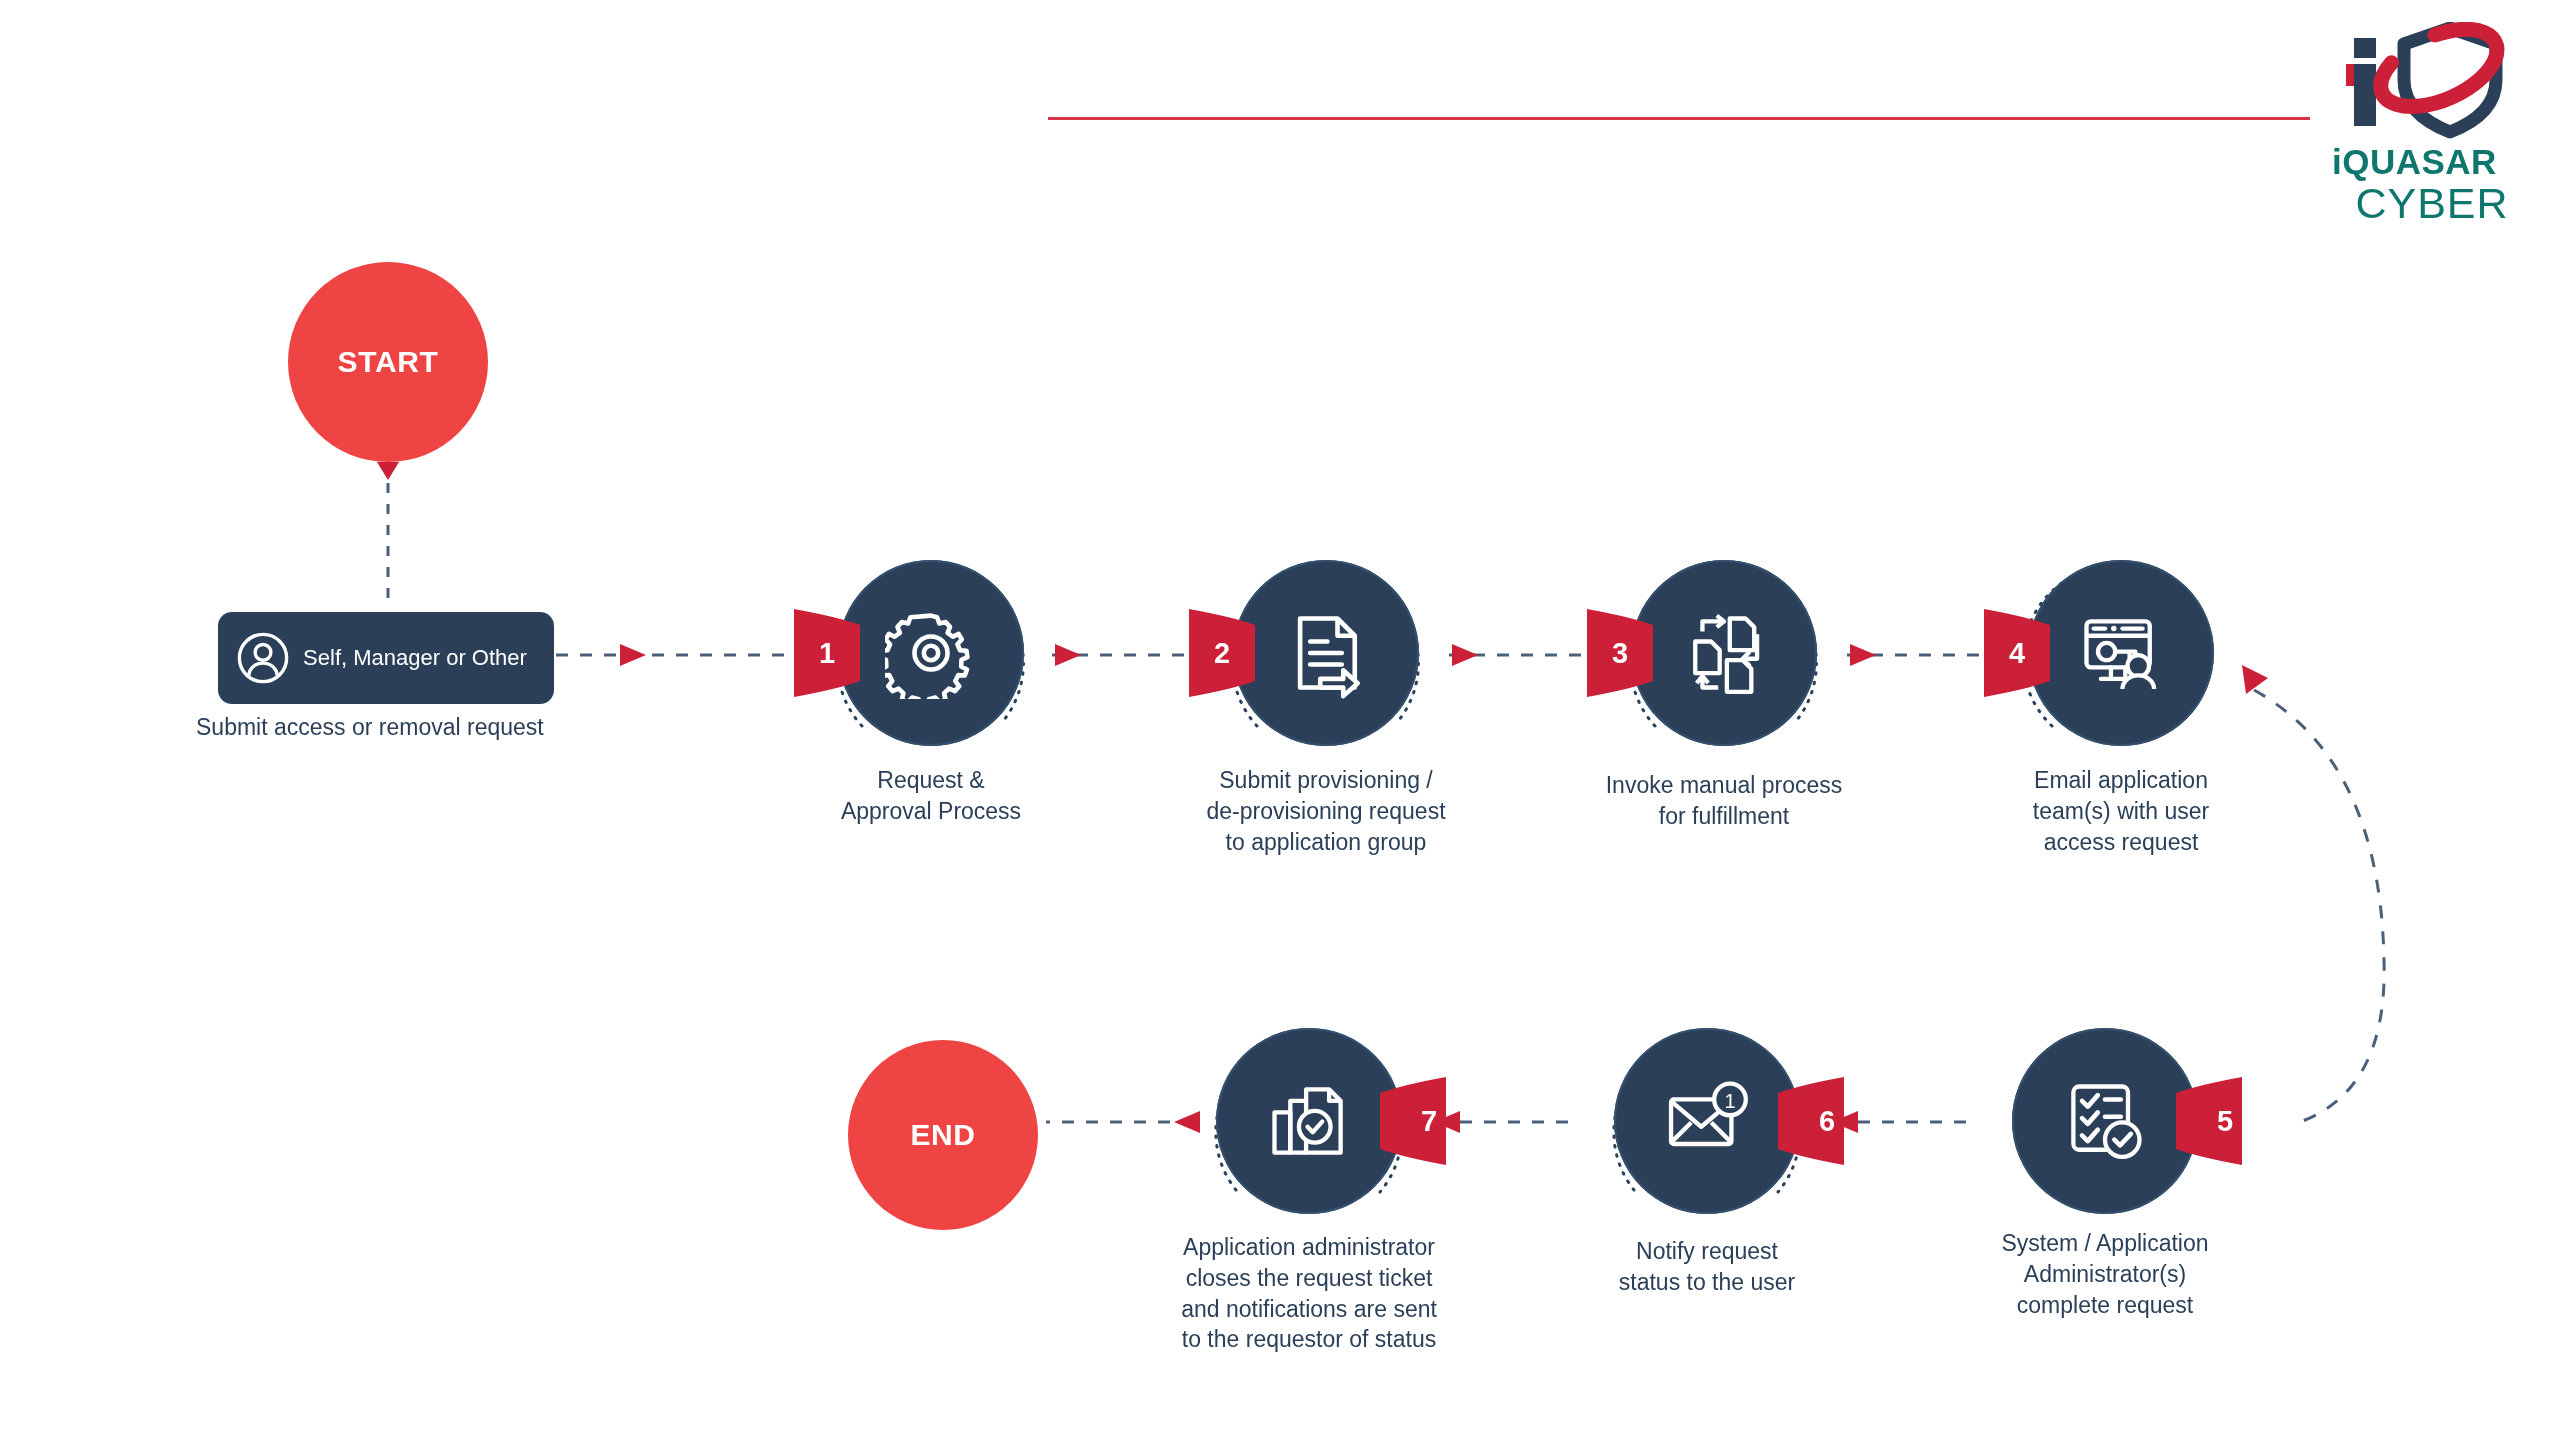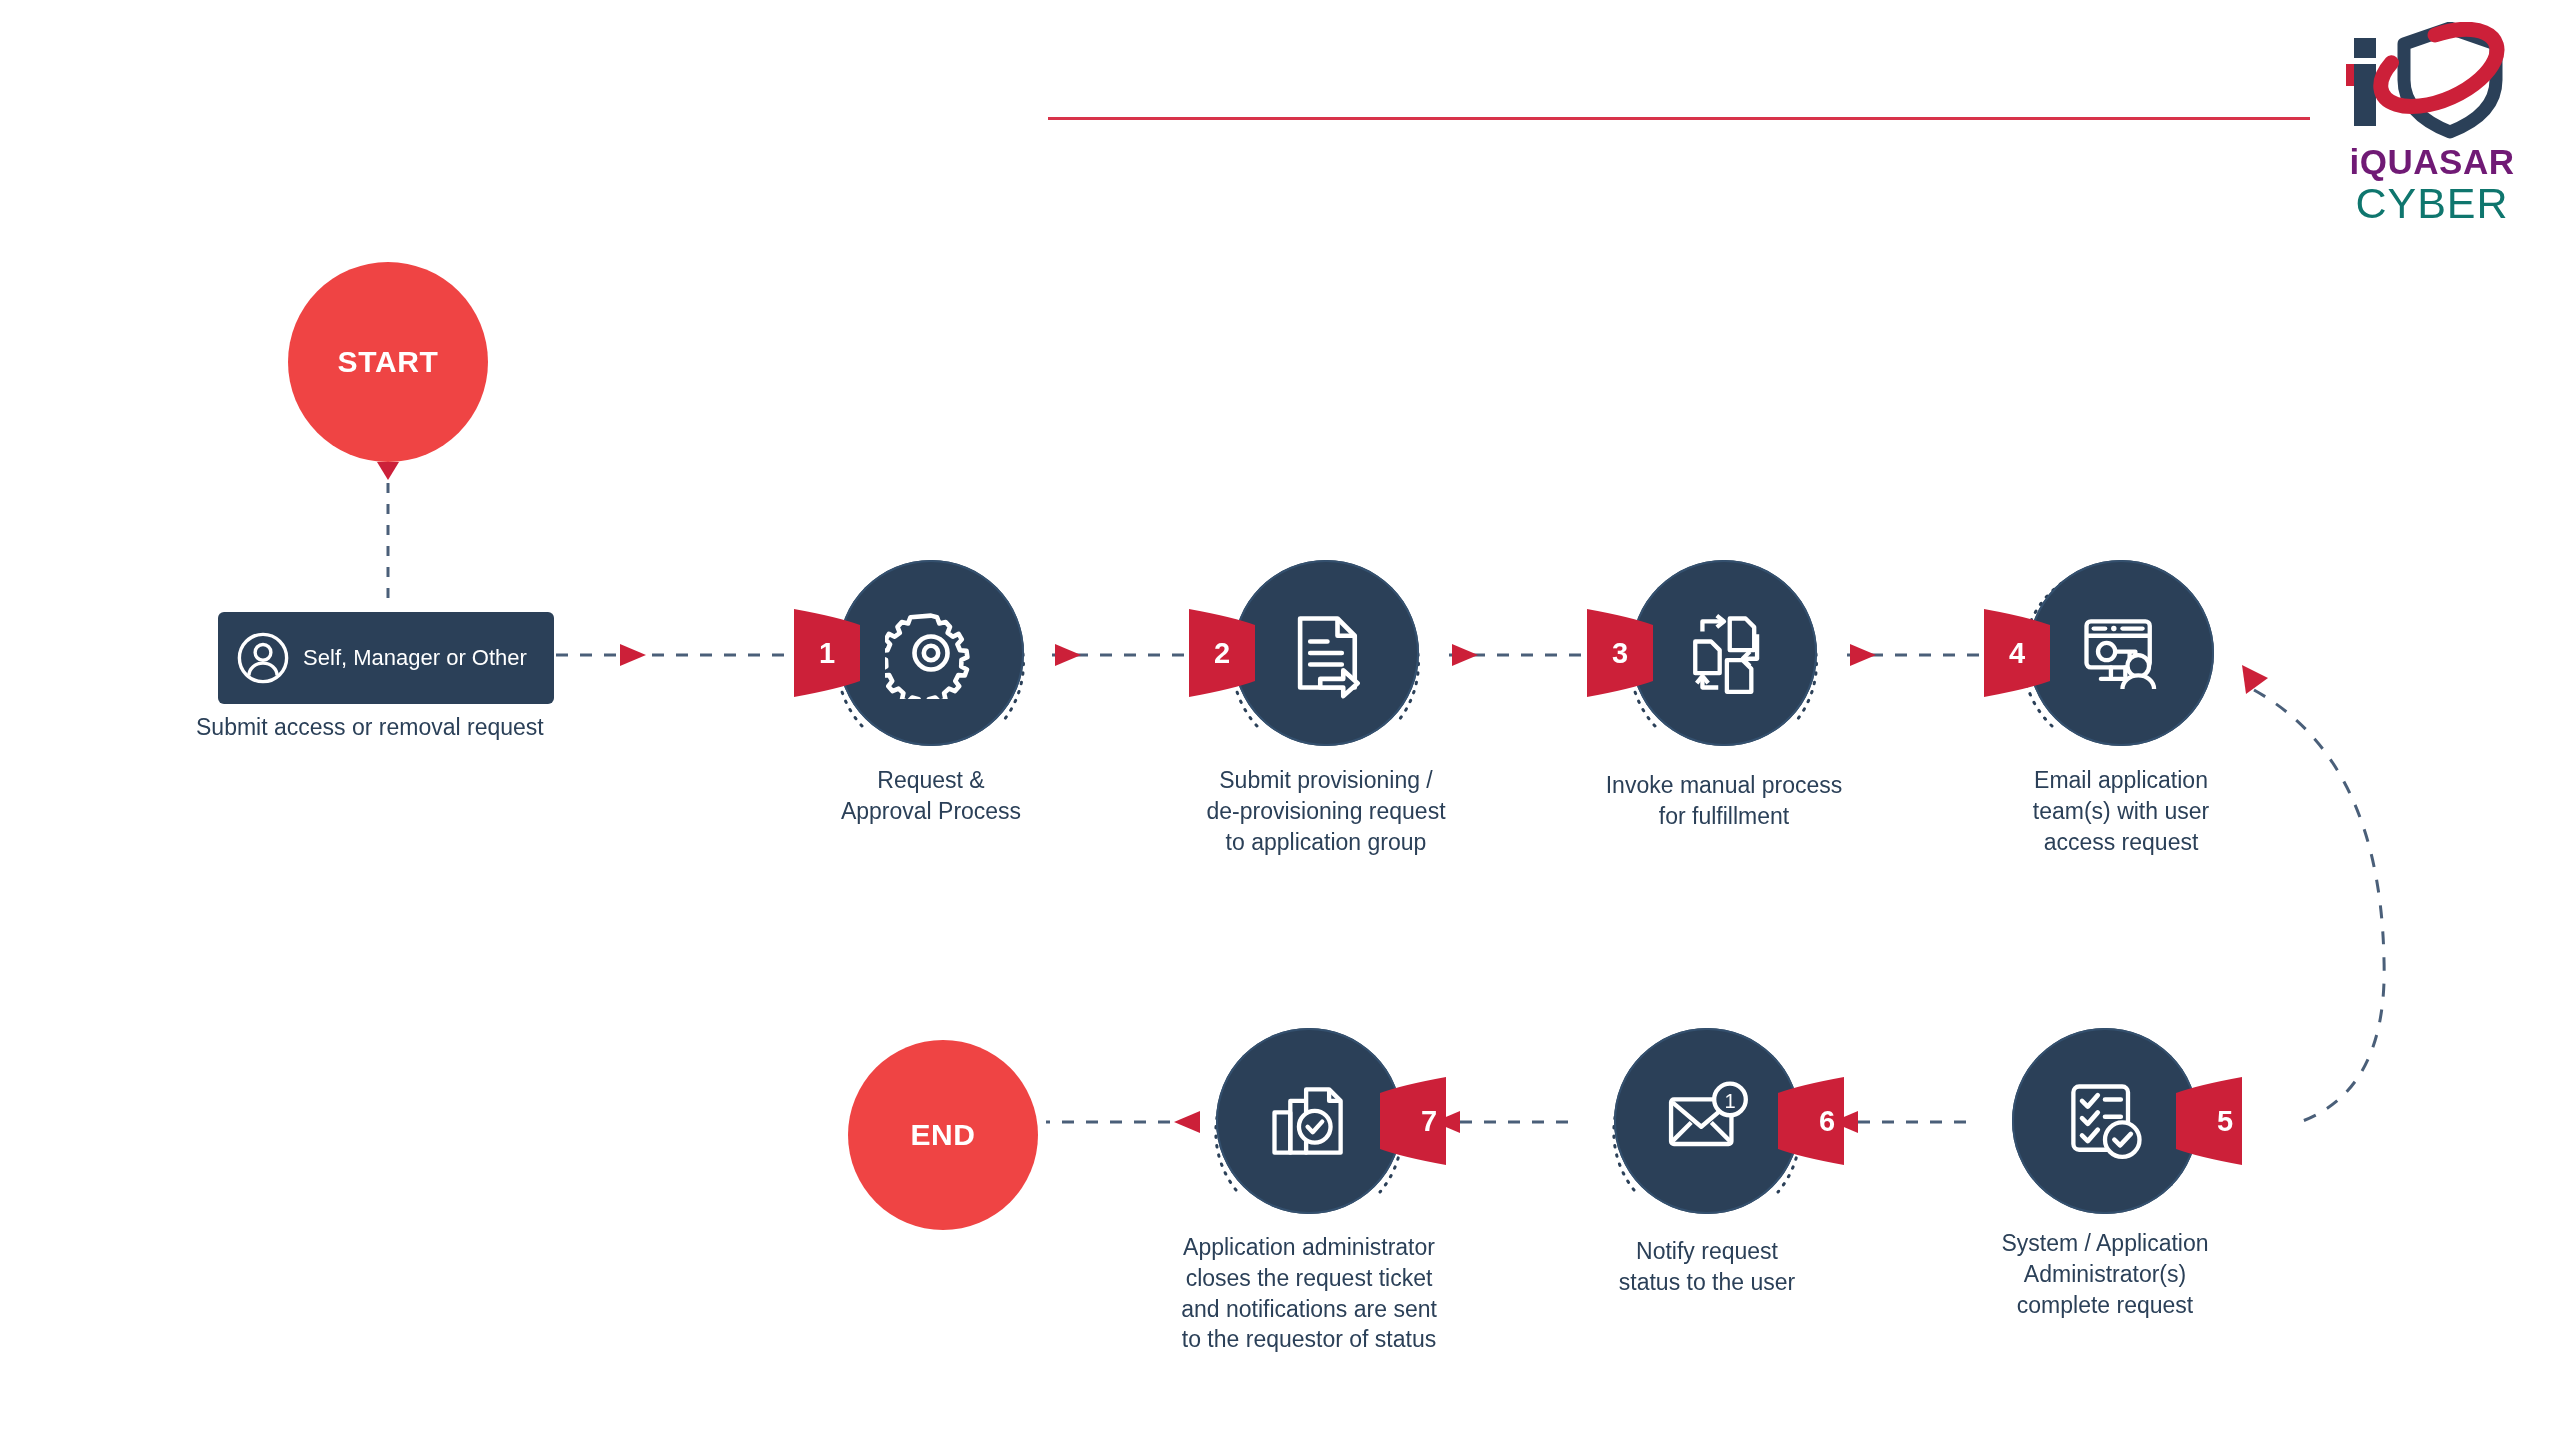--- a/index.html
+++ b/index.html
@@ -47,22 +47,22 @@
   #brand-logo {
     position: absolute;
     left: 2332px;
     top: 22px;
     width: 200px;
     height: 210px;
   }
   #brand-logo .mark { position: absolute; left: 14px; top: 0; width: 178px; height: 122px; }
   #brand-logo .wordmark-top {
     position: absolute; left: 0; top: 122px; width: 200px;
-    text-align: center; font-size: 35px; font-weight: 700;
-    color: #701a75; letter-spacing: 0.5px; line-height: 1;
+    text-align: left; font-size: 35px; font-weight: 700;
+    color: #0f766e; letter-spacing: 0.5px; line-height: 1;
   }
   #brand-logo .wordmark-bottom {
     position: absolute; left: 0; top: 160px; width: 200px;
     text-align: center; font-size: 43px; font-weight: 400;
     color: #0f766e; letter-spacing: 1px; line-height: 1;
   }
 
   
   .terminator {
     position: absolute;
@@ -78,21 +78,21 @@
   }
   #node-start { left: 288px; top: 262px; width: 200px; height: 200px; }
   #node-end   { left: 848px; top: 1040px; width: 190px; height: 190px; }
 
   
   #actor-box {
     position: absolute;
     left: 218px; top: 612px;
     width: 336px; height: 92px;
     background: #2b4058;
-    border-radius: 6px;
+    border-radius: 14px;
     display: flex;
     align-items: center;
     box-sizing: border-box;
     padding: 0 16px 0 18px;
   }
   #actor-box .person-ico { flex: 0 0 auto; width: 54px; height: 54px; }
   #actor-box .label {
     flex: 1 1 auto;
     text-align: center;
     color: #ffffff;

